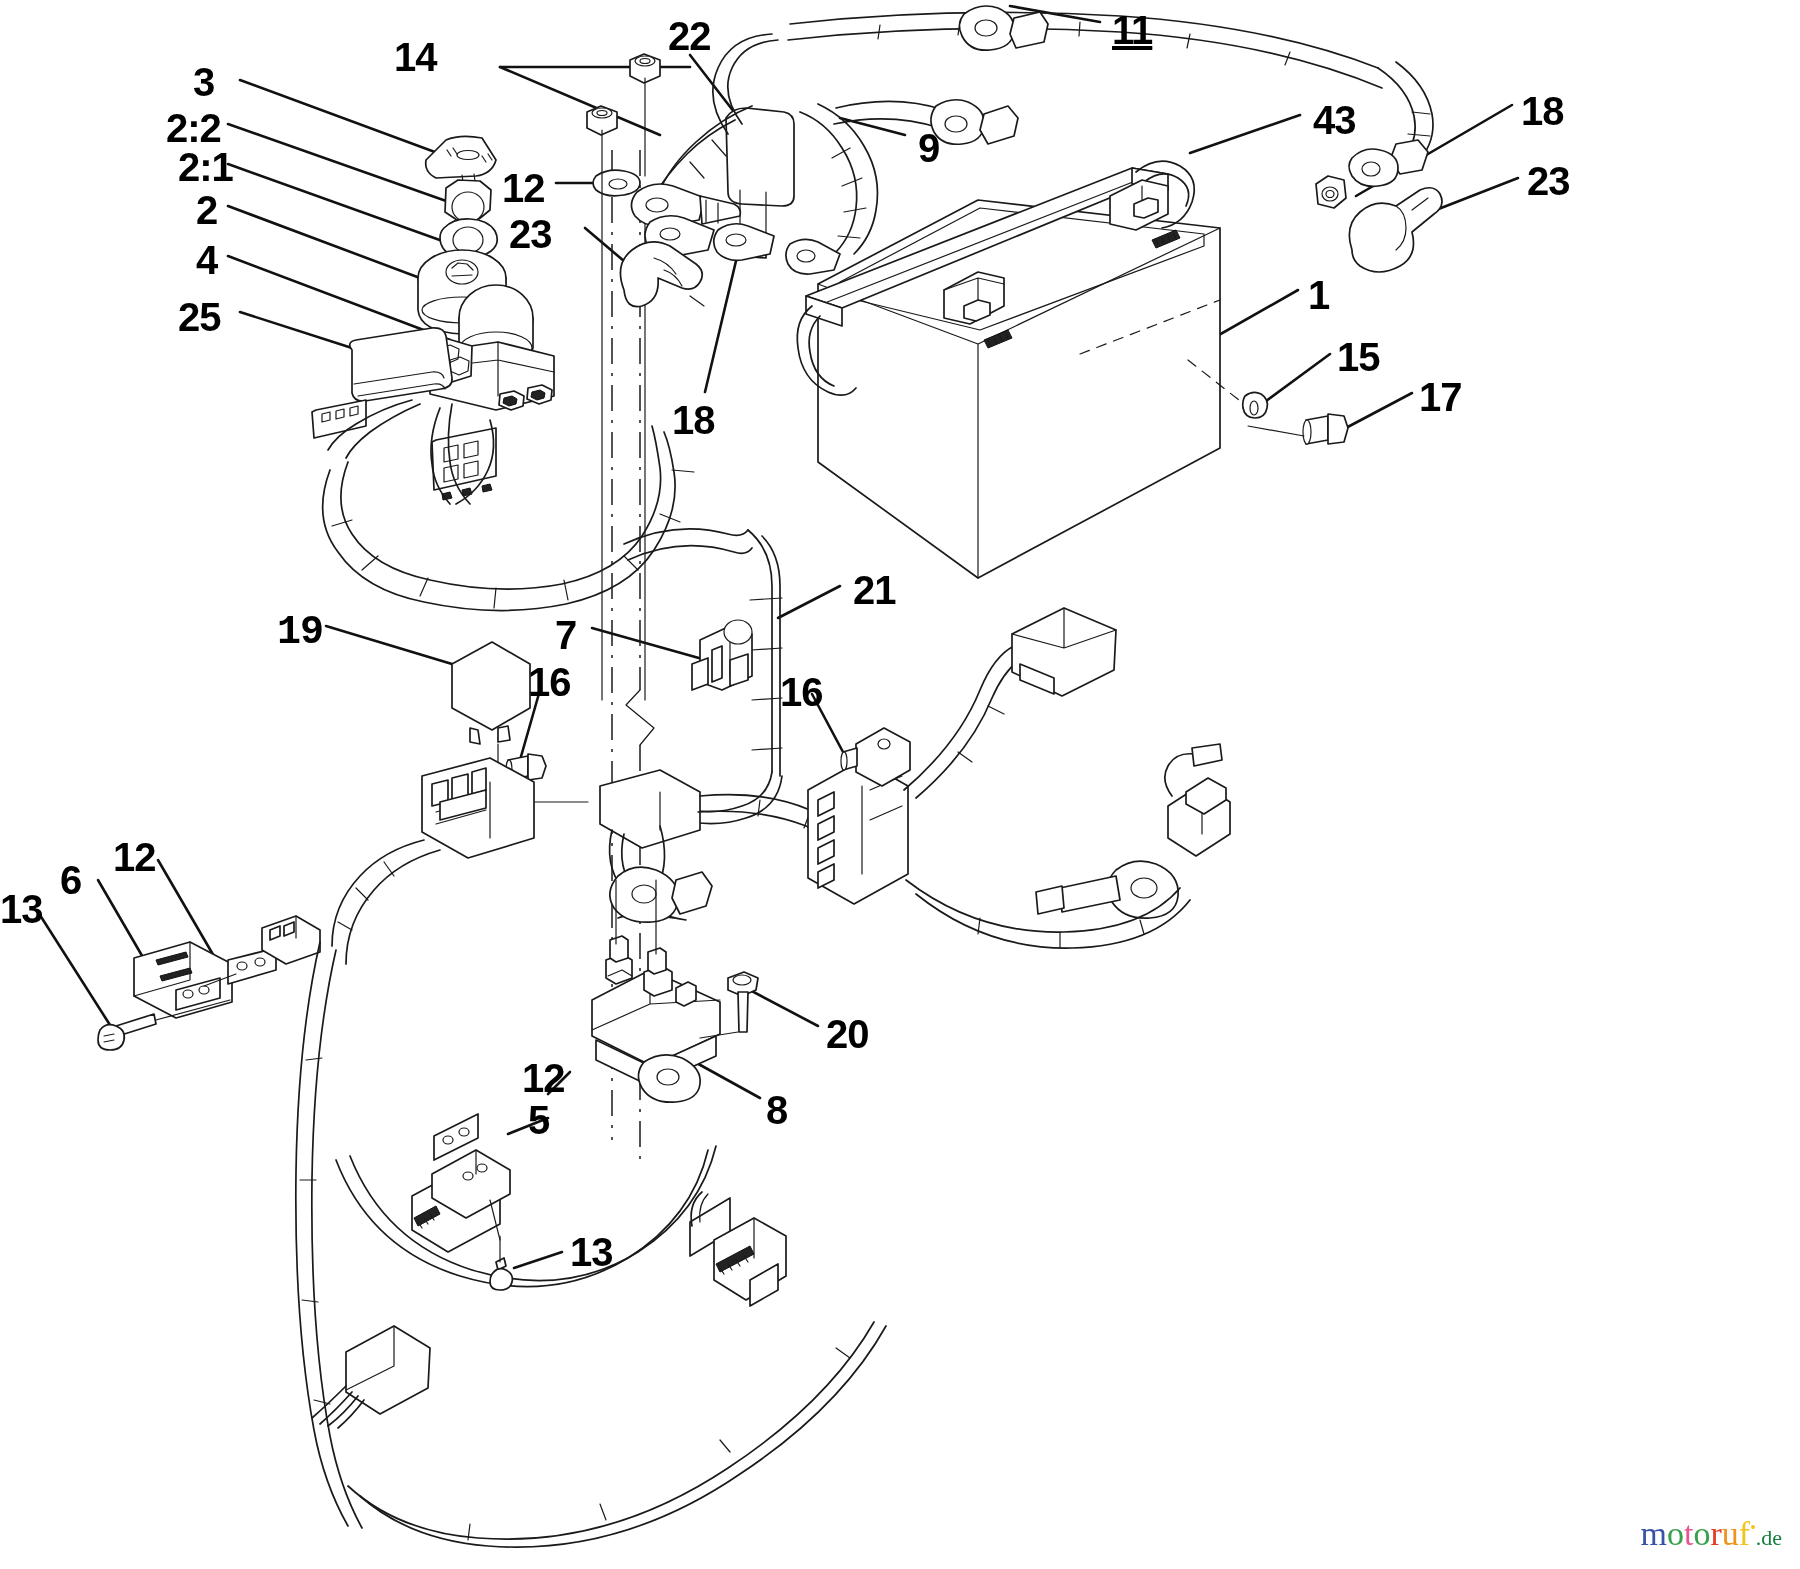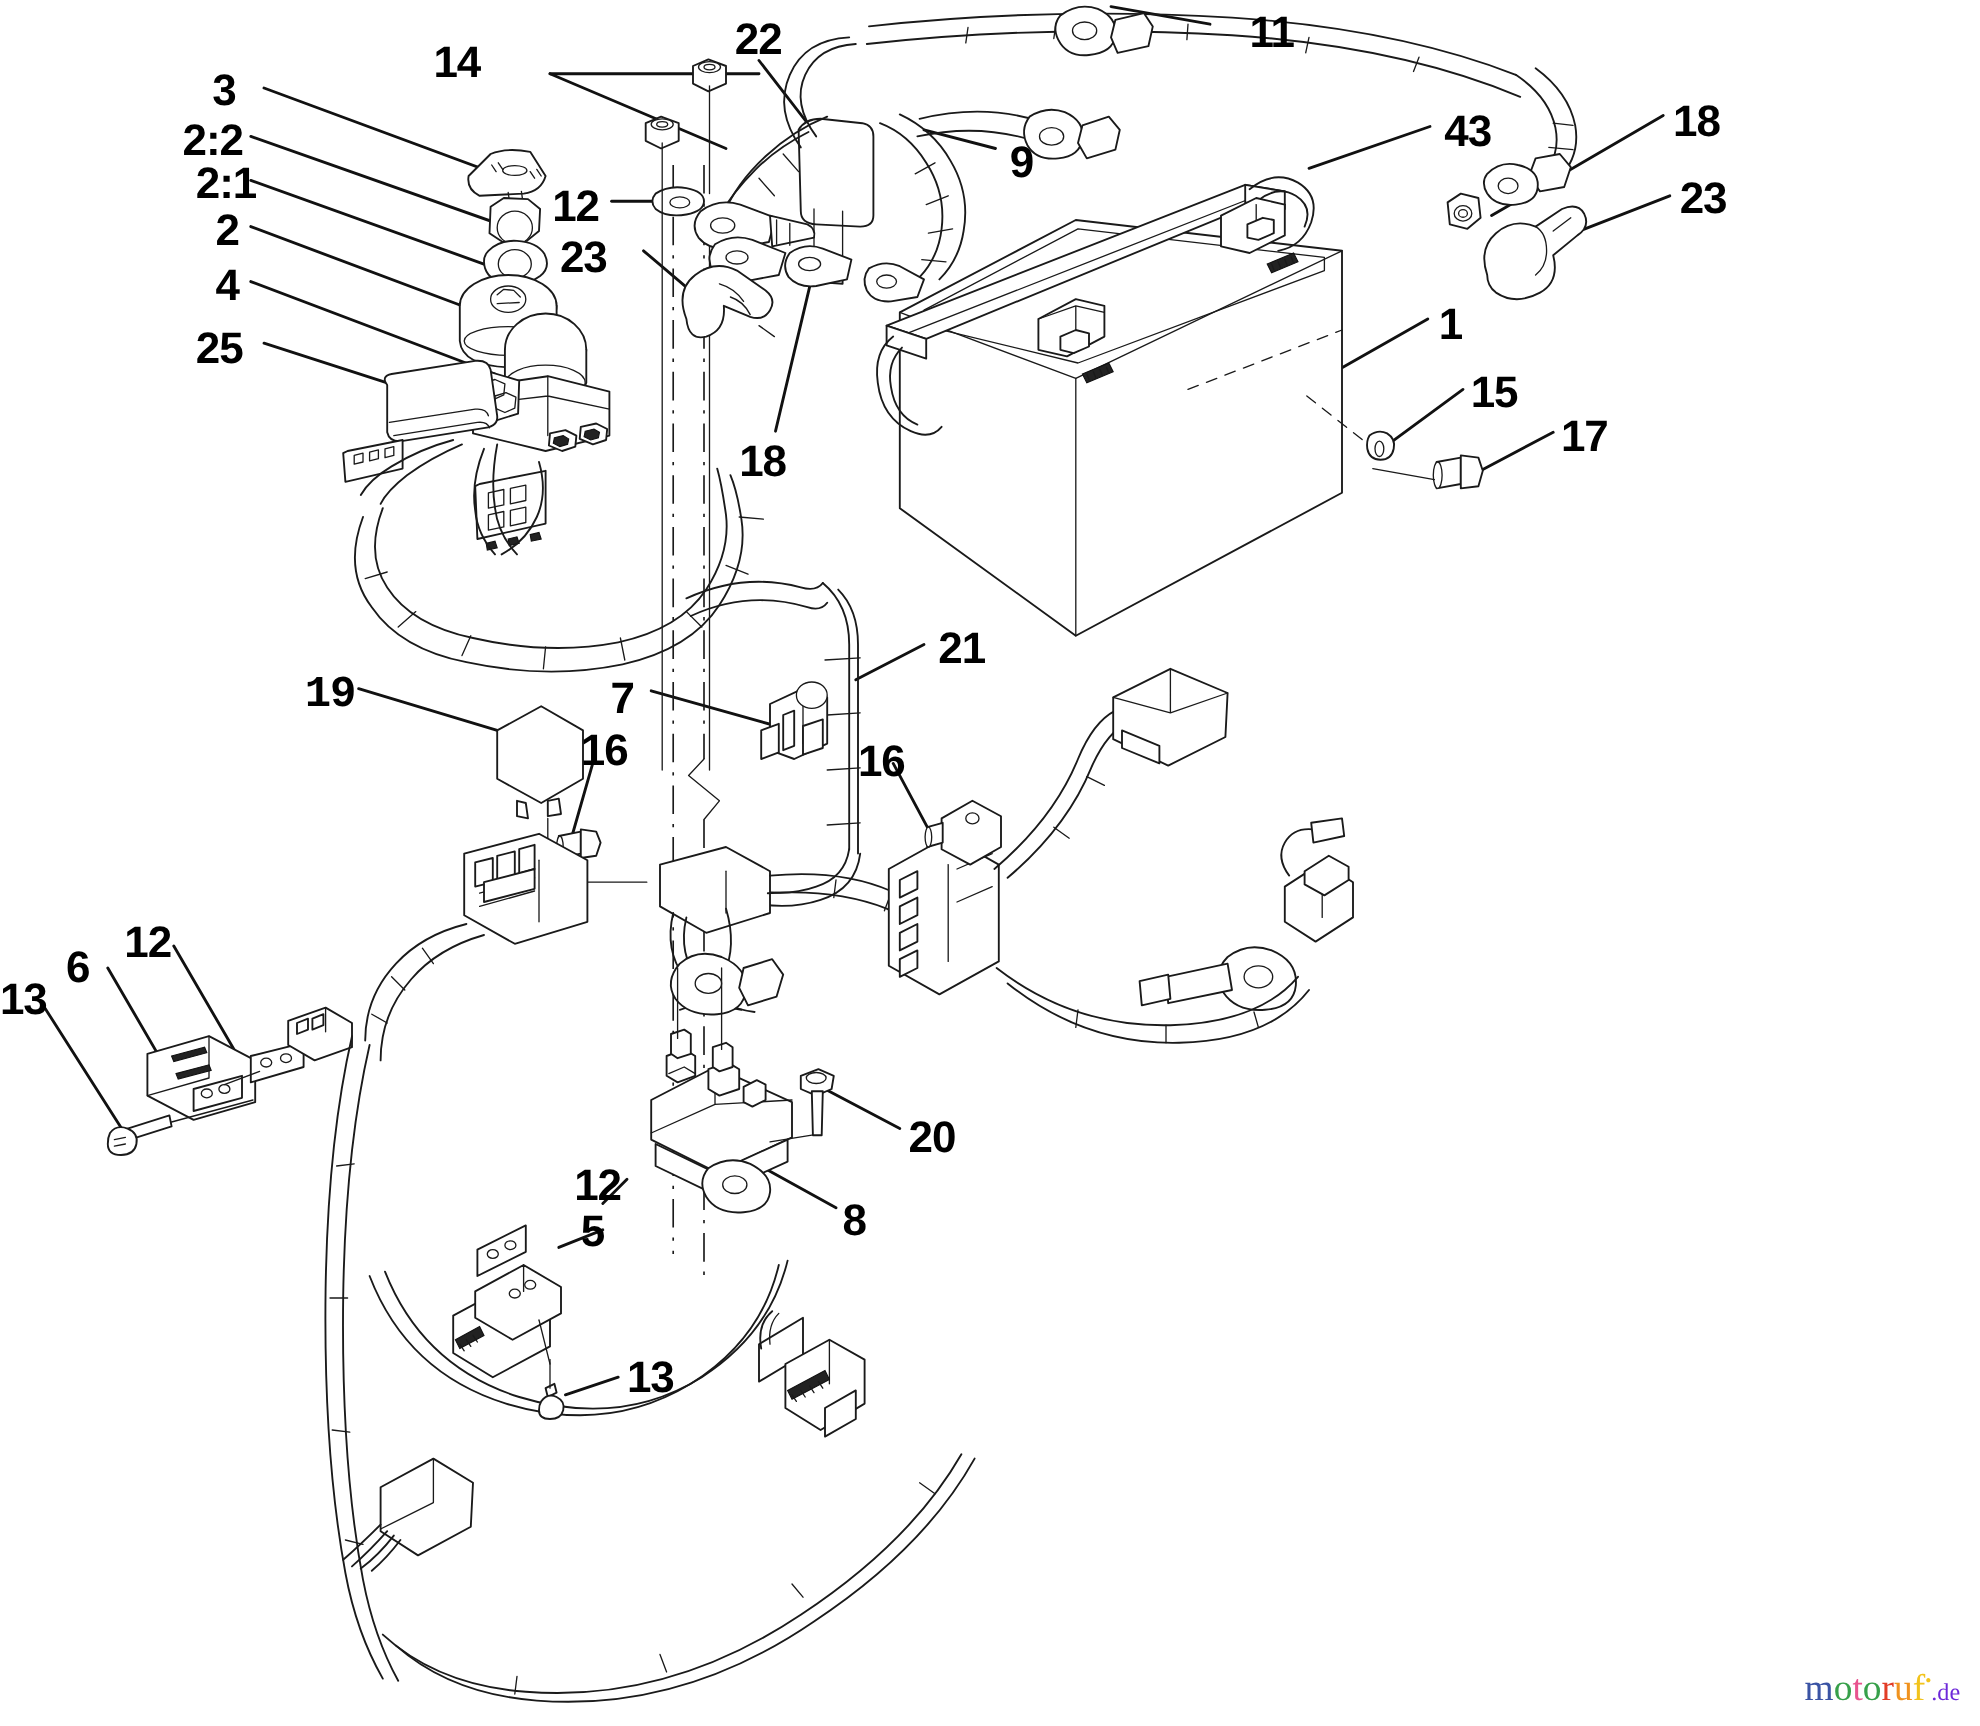--- a/index.html
+++ b/index.html
@@ -31,21 +31,21 @@
     white-space:nowrap;
     user-select:none;
   }
   #watermark .c1{color:#3a53a4;}
   #watermark .c2{color:#37a04a;}
   #watermark .c3{color:#e8548f;}
   #watermark .c4{color:#37a04a;}
   #watermark .c5{color:#e23c26;}
   #watermark .c6{color:#f0921e;}
   #watermark .c7{color:#f2c31c;}
-  #watermark .dom{color:#6d28d9;font-size:22px;}
+  #watermark .dom{color:#15803d;font-size:22px;}
   #watermark .dot{color:#f2c31c;font-size:16px;vertical-align:super;}
 </style>
 </head>
 <body>
 
 <div id="sheet">
 
   <svg id="art" viewBox="0 0 1800 1569" xmlns="http://www.w3.org/2000/svg">
     <defs>
       <style>
@@ -517,21 +517,21 @@
       <path class="lf" d="M750 1280 l28 -16 l0 26 l-28 16 z"></path>
       <path class="l" d="M692 1226 q-4 -22 10 -34"></path>
       <path class="lt" d="M700 1222 q-2 -18 8 -28"></path>
     </g>
 
   </svg>
 
   <div class="callout" style="left:193px;top:62px;">3</div>
   <div class="callout" style="left:668px;top:16px;">22</div>
   <div class="callout" style="left:394px;top:37px;">14</div>
-  <div class="callout" style="left:1136px;top:10px;">11</div>
+  <div class="callout" style="left:1112px;top:10px;text-decoration:underline;">11</div>
   <div class="callout" style="left:166px;top:108px;">2:2</div>
   <div class="callout" style="left:1313px;top:100px;">43</div>
   <div class="callout" style="left:1521px;top:91px;">18</div>
   <div class="callout" style="left:166px;top:147px;margin-left:12px;">2:1</div>
   <div class="callout" style="left:918px;top:128px;">9</div>
   <div class="callout" style="left:502px;top:168px;">12</div>
   <div class="callout" style="left:1527px;top:161px;">23</div>
   <div class="callout" style="left:196px;top:190px;">2</div>
   <div class="callout" style="left:196px;top:240px;">4</div>
   <div class="callout" style="left:509px;top:214px;">23</div>

